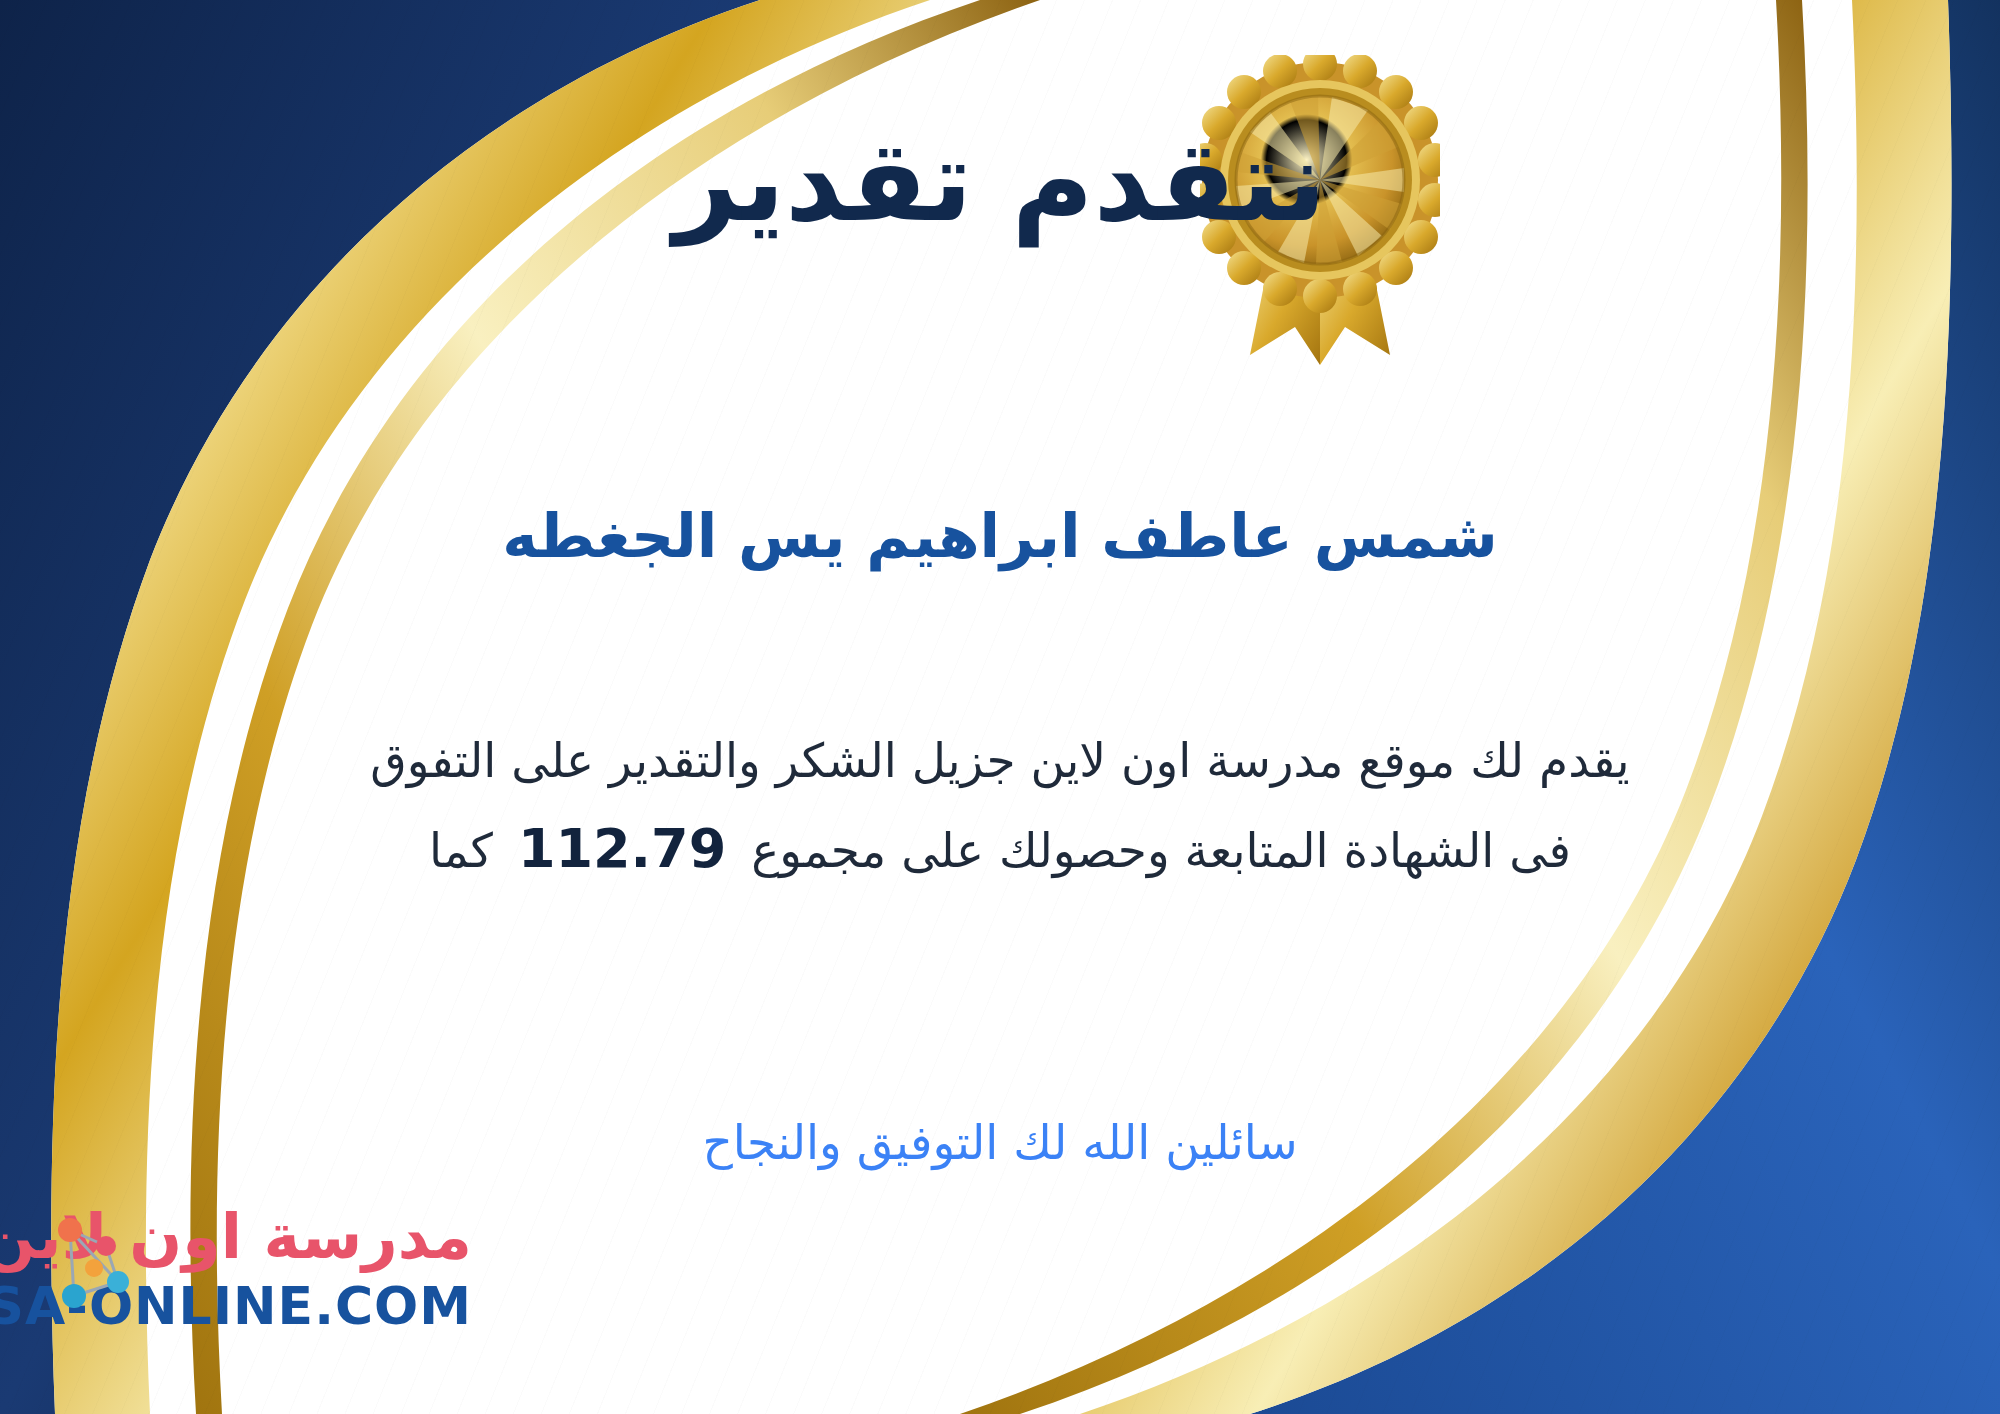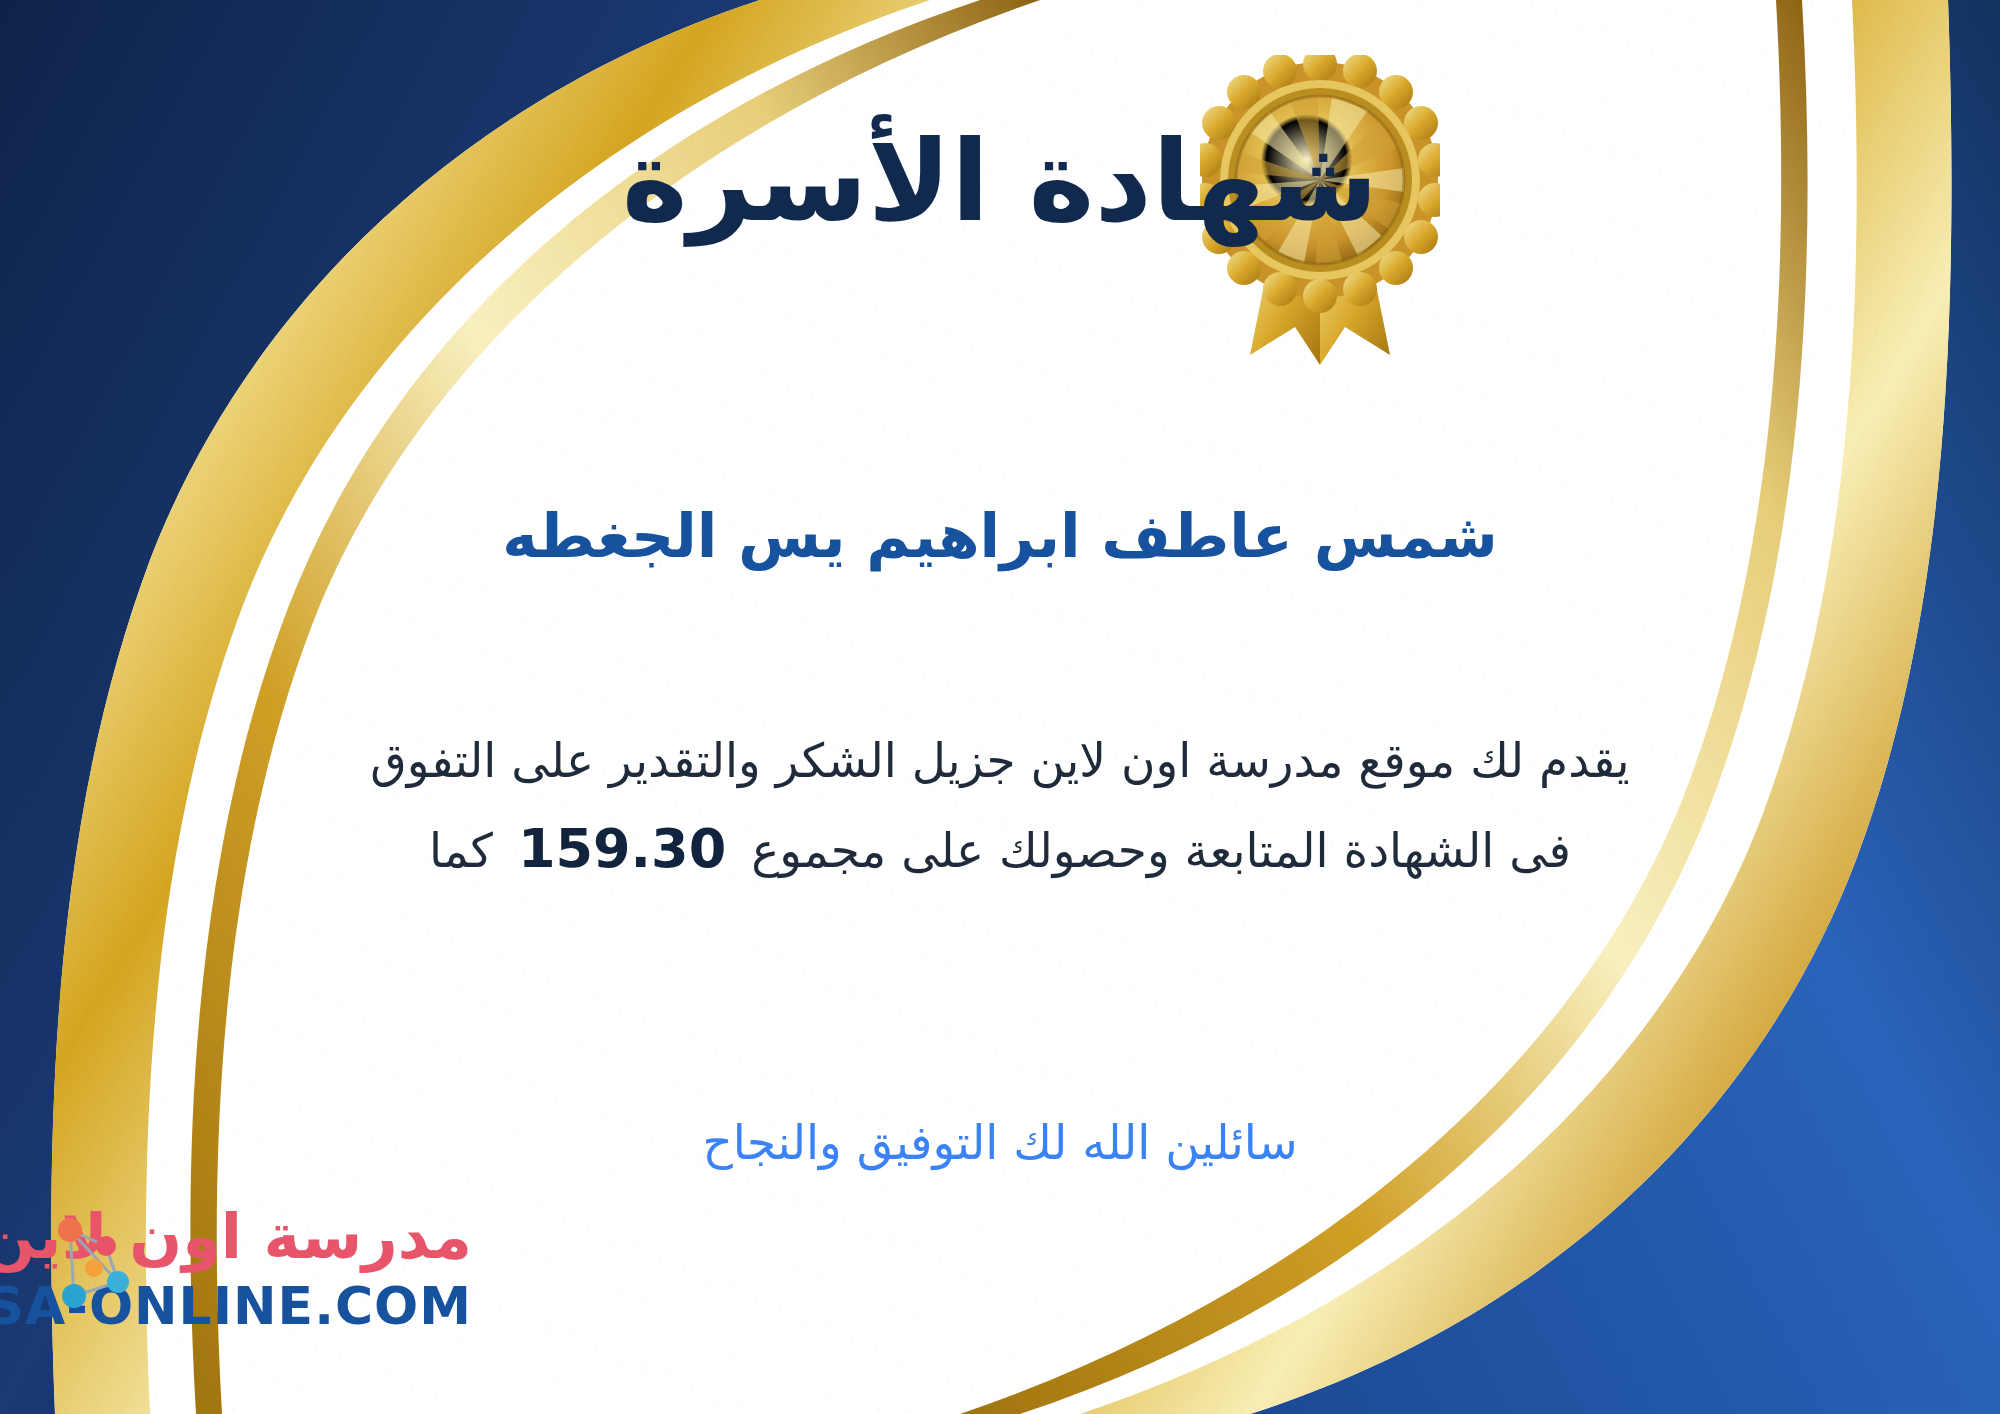--- a/index.html
+++ b/index.html
@@ -259,29 +259,29 @@
         <path d="M0,0 L22,82 L-4,84 Z" fill="#cfa136"></path>
         <path d="M0,0 L62,56 L38,76 Z" fill="#f7e9a8"></path>
         <path d="M0,0 L82,24 L70,50 Z" fill="#cfa136"></path>
       </g>
       <circle r="84" fill="none" stroke="#8a6310" stroke-width="3" opacity="0.5"></circle>
     </g>
   </svg>
 
   <div class="content">
 
-    <div class="cert-title">شهادة الأسرة</div>
+    <div class="cert-title">نتقدم تقدير</div>
 
     <div class="student-name">شمس عاطف ابراهيم يس الجغطه</div>
 
     <div class="body-text">
       <div>يقدم لك موقع مدرسة اون لاين جزيل الشكر  والتقدير على التفوق</div>
       <div>
         <span>فى الشهادة المتابعة وحصولك على مجموع</span>
-        <span class="score">159.30</span>
+        <span class="score">112.79</span>
         <span>كما</span>
       </div>
     </div>
 
     <div class="wish-text">سائلين الله لك التوفيق  والنجاح</div>
   </div>
 
   <div class="brand">
     <div class="brand-ar">مدرسة اون لاين</div>
     <div class="brand-url">MADRSA-ONLINE.COM</div>

